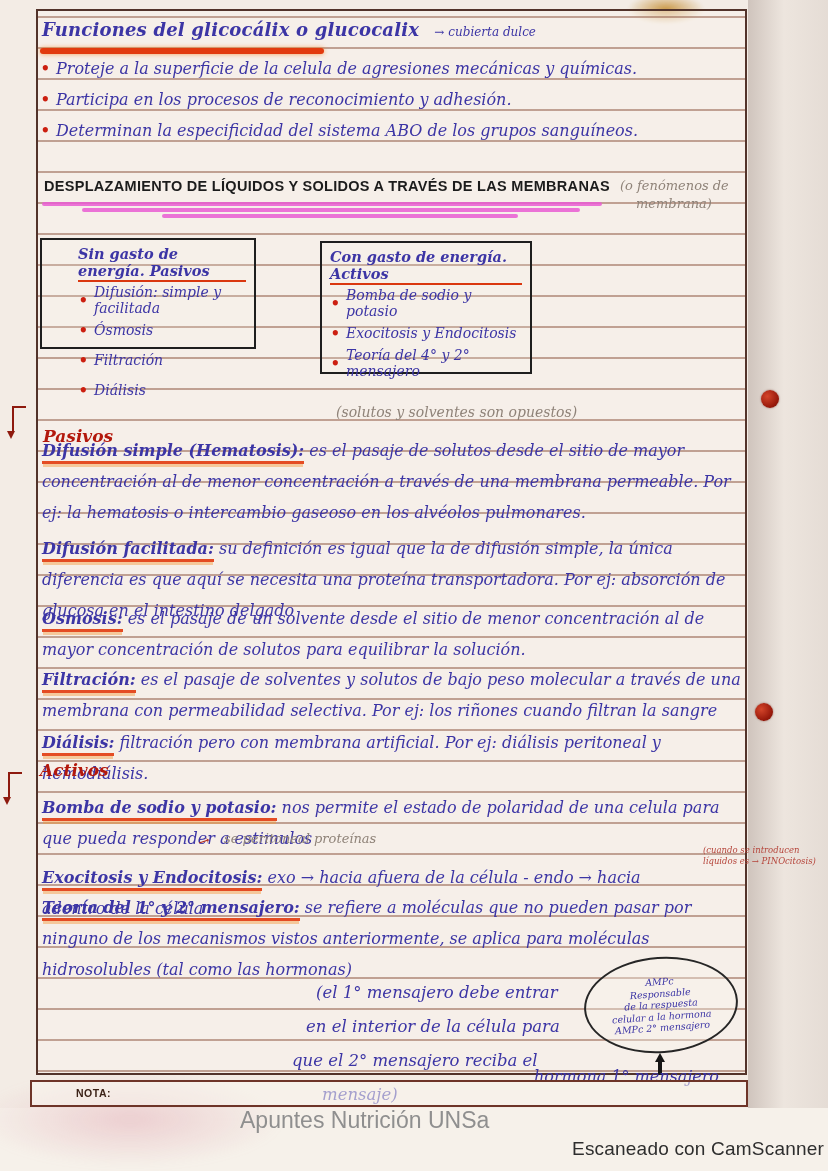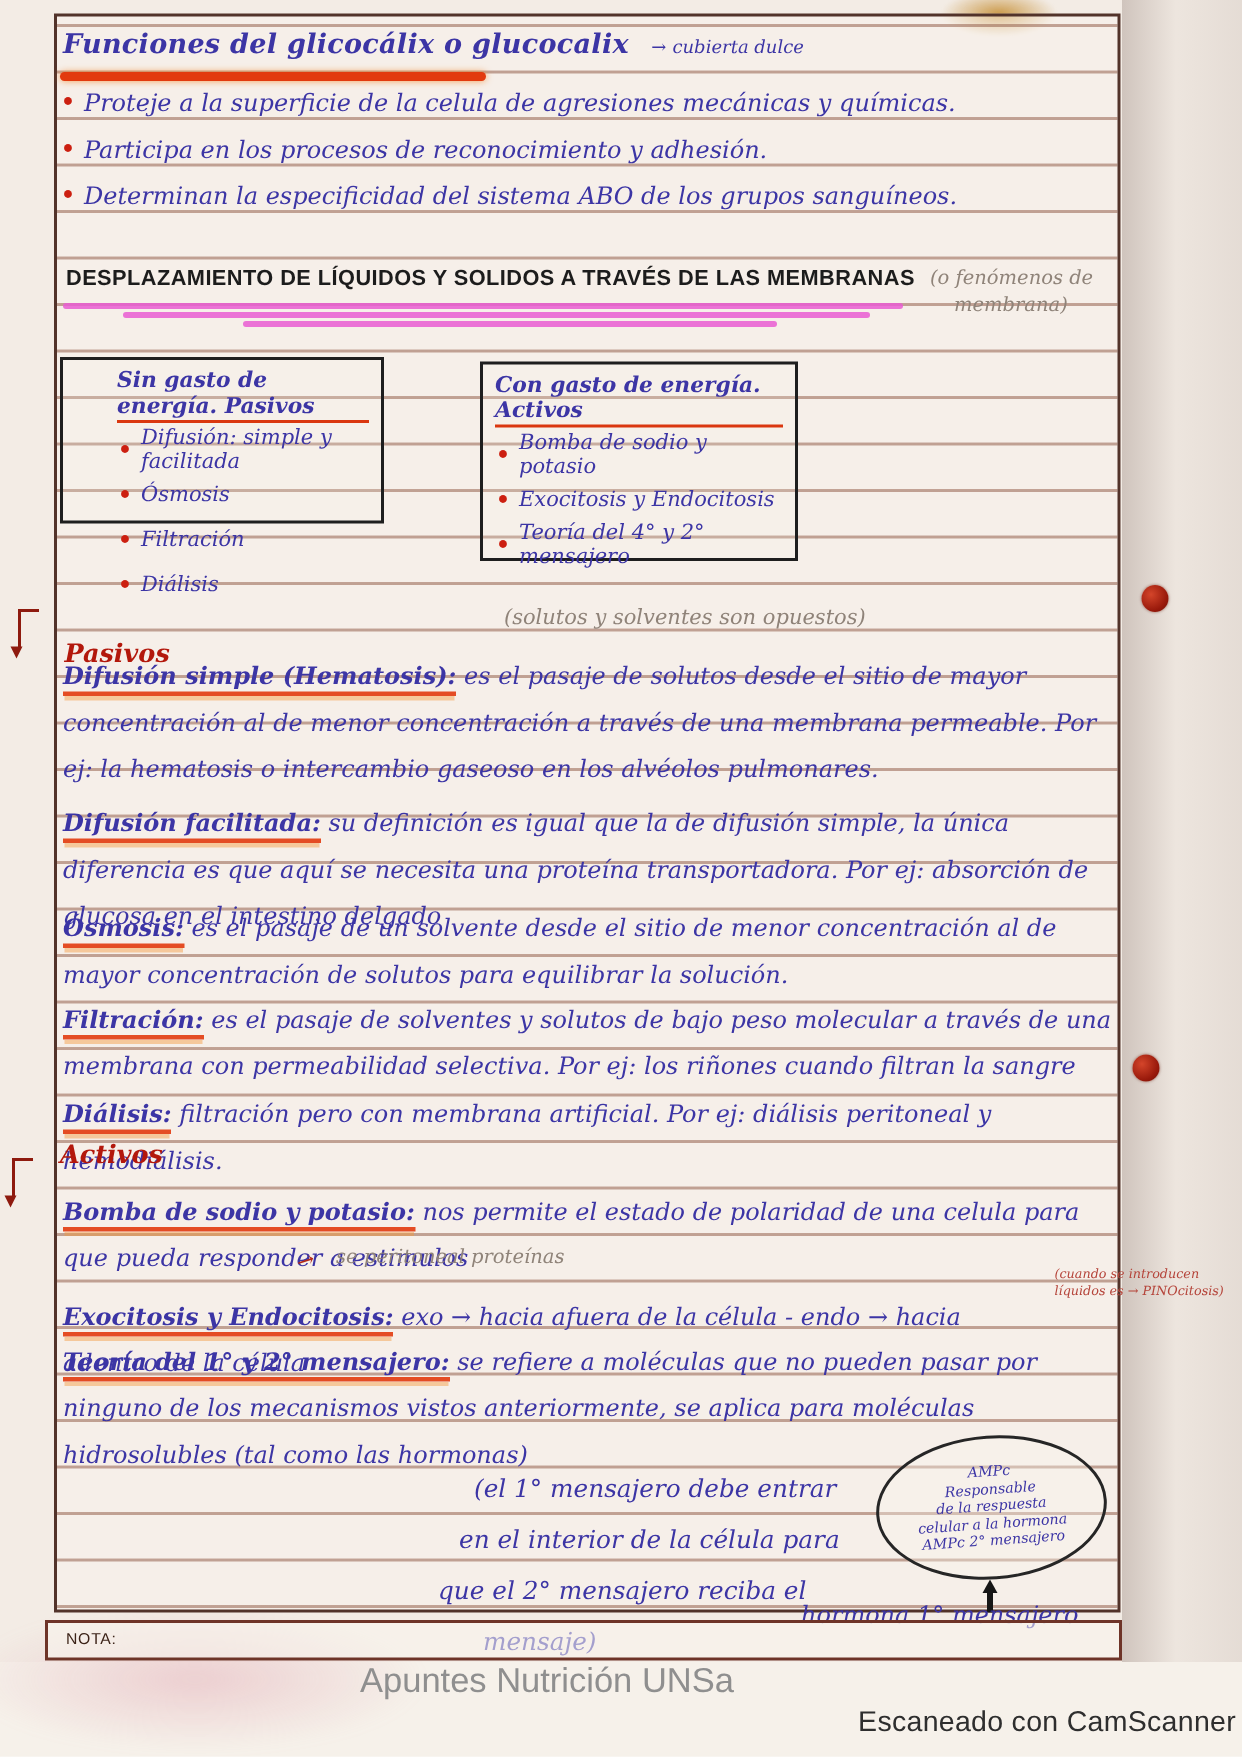--- a/index.html
+++ b/index.html
@@ -19,22 +19,22 @@
   .dot1{left:761px;top:390px;} .dot2{left:755px;top:703px;}
 
   
   .sheet{position:absolute;left:36px;top:9px;width:711px;height:1066px;
          border:2px solid #52332a;box-sizing:border-box;
          background-color:rgba(250,245,238,0.45);
          background-image:linear-gradient(to bottom, rgba(0,0,0,0) 0px, rgba(0,0,0,0) 29px, rgba(148,96,76,0.55) 29px, rgba(148,96,76,0.55) 30.4px);
          background-size:100% 31px;background-position:0 7px;}
   .nota-band{position:absolute;left:30px;top:1080px;width:718px;height:27px;border:2px solid #6e3428;
              box-sizing:border-box;background:rgba(250,245,238,0.55);}
-  .nota-label{font-family:"Liberation Sans",sans-serif;font-weight:normal;font-size:10.5px;color:#3c2318;
-              letter-spacing:.5px;line-height:23px;padding-left:12px;}
+  .nota-label{font-family:"Liberation Sans",sans-serif;font-weight:bold;font-size:10.5px;color:#3c2318;
+              letter-spacing:.5px;line-height:23px;padding-left:12px;margin-left:32px;}
 
   
   .ink{color:#3c35a5;font-style:italic;}
   .red-head{color:#b3180c;font-style:italic;font-weight:bold;font-size:17px;}
   .pencil{color:#8f8379;font-style:italic;}
   .abs{position:absolute;}
 
   .title-row{left:4px;top:8px;display:flex;align-items:baseline;}
   .note-title{font-size:18px;font-weight:bold;letter-spacing:.2px;}
   .title-underline{left:2px;top:37px;width:284px;height:6px;background:#e23a0e;border-radius:3px;

